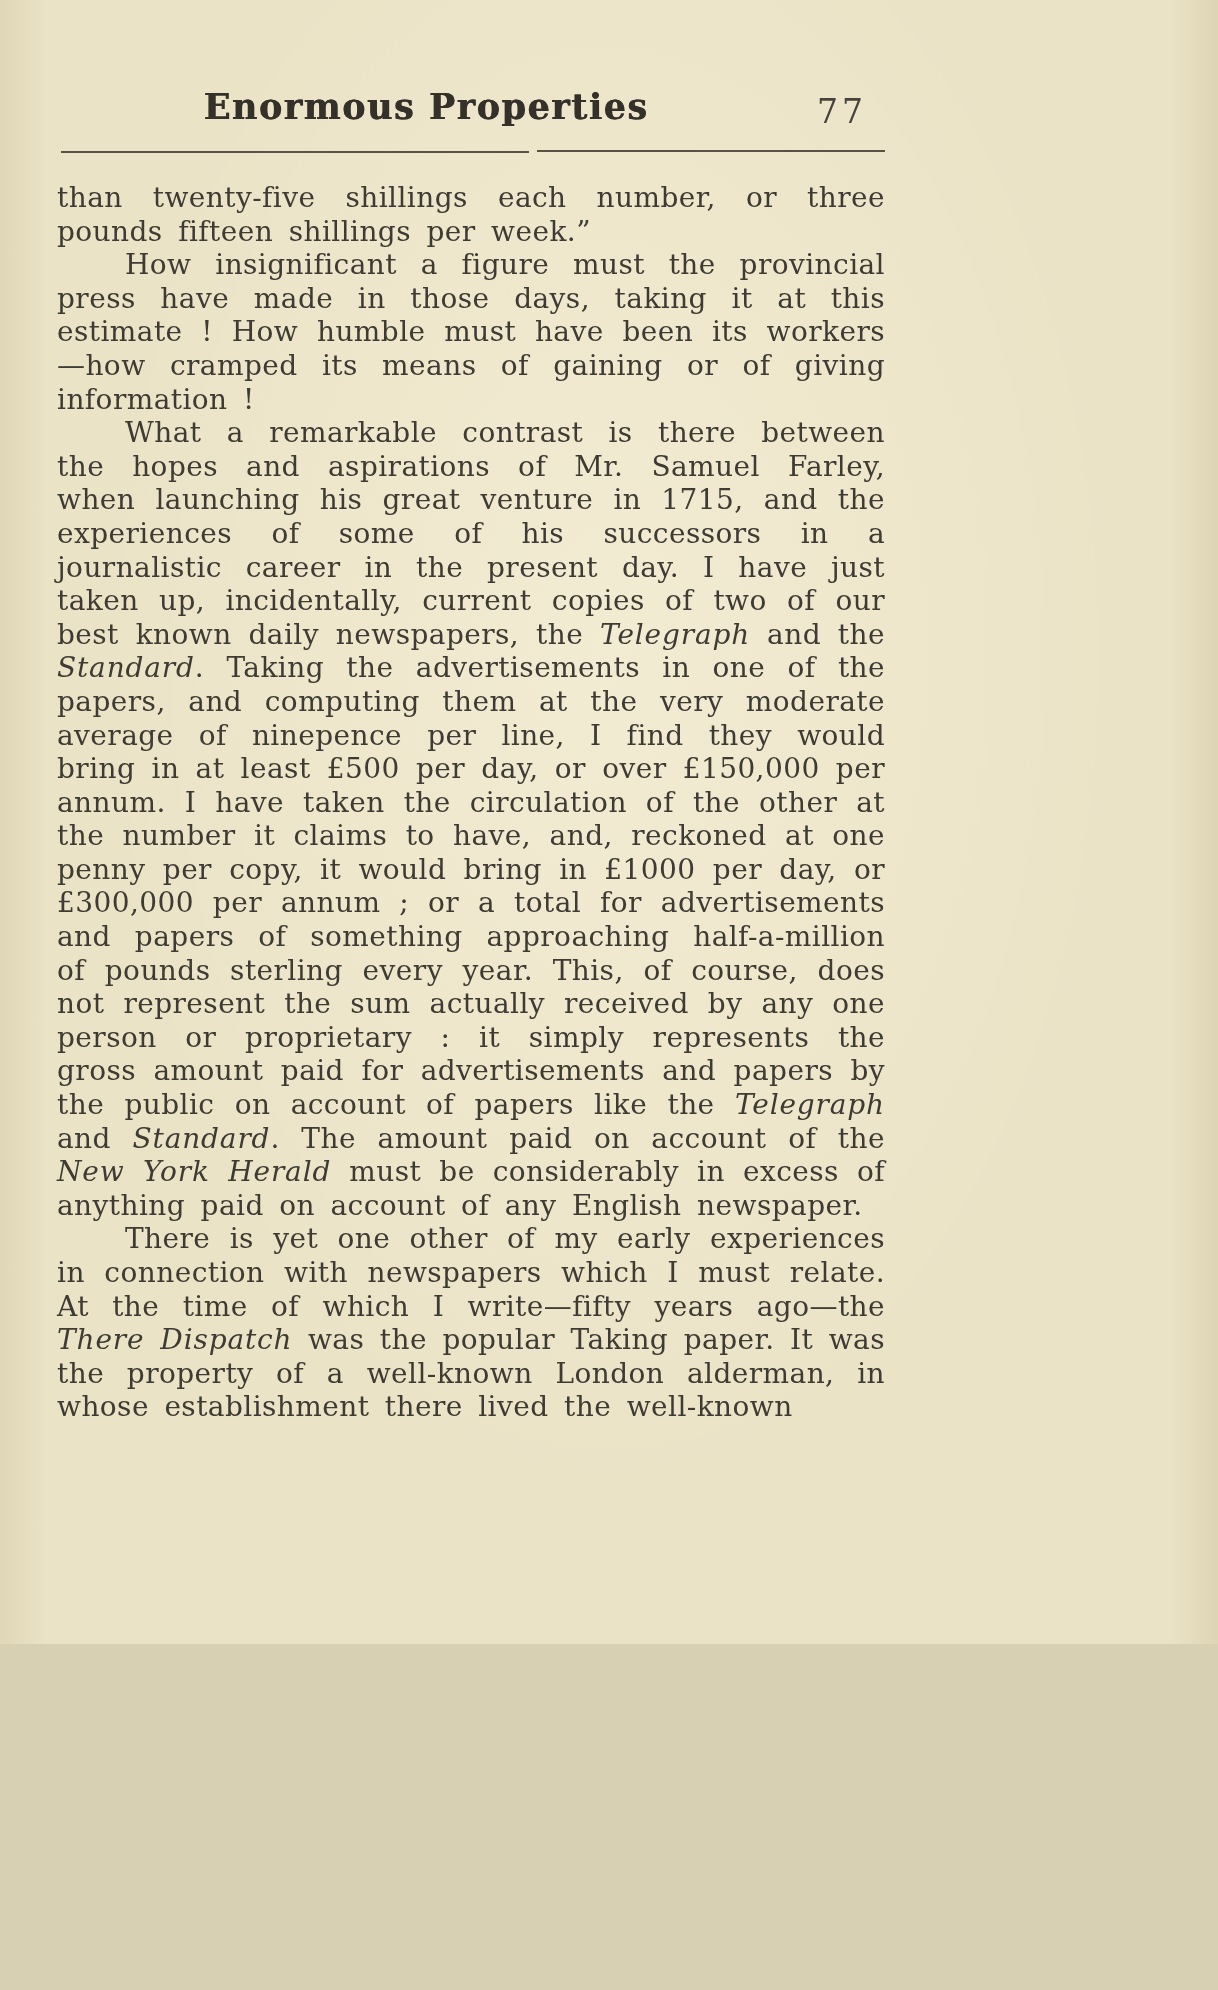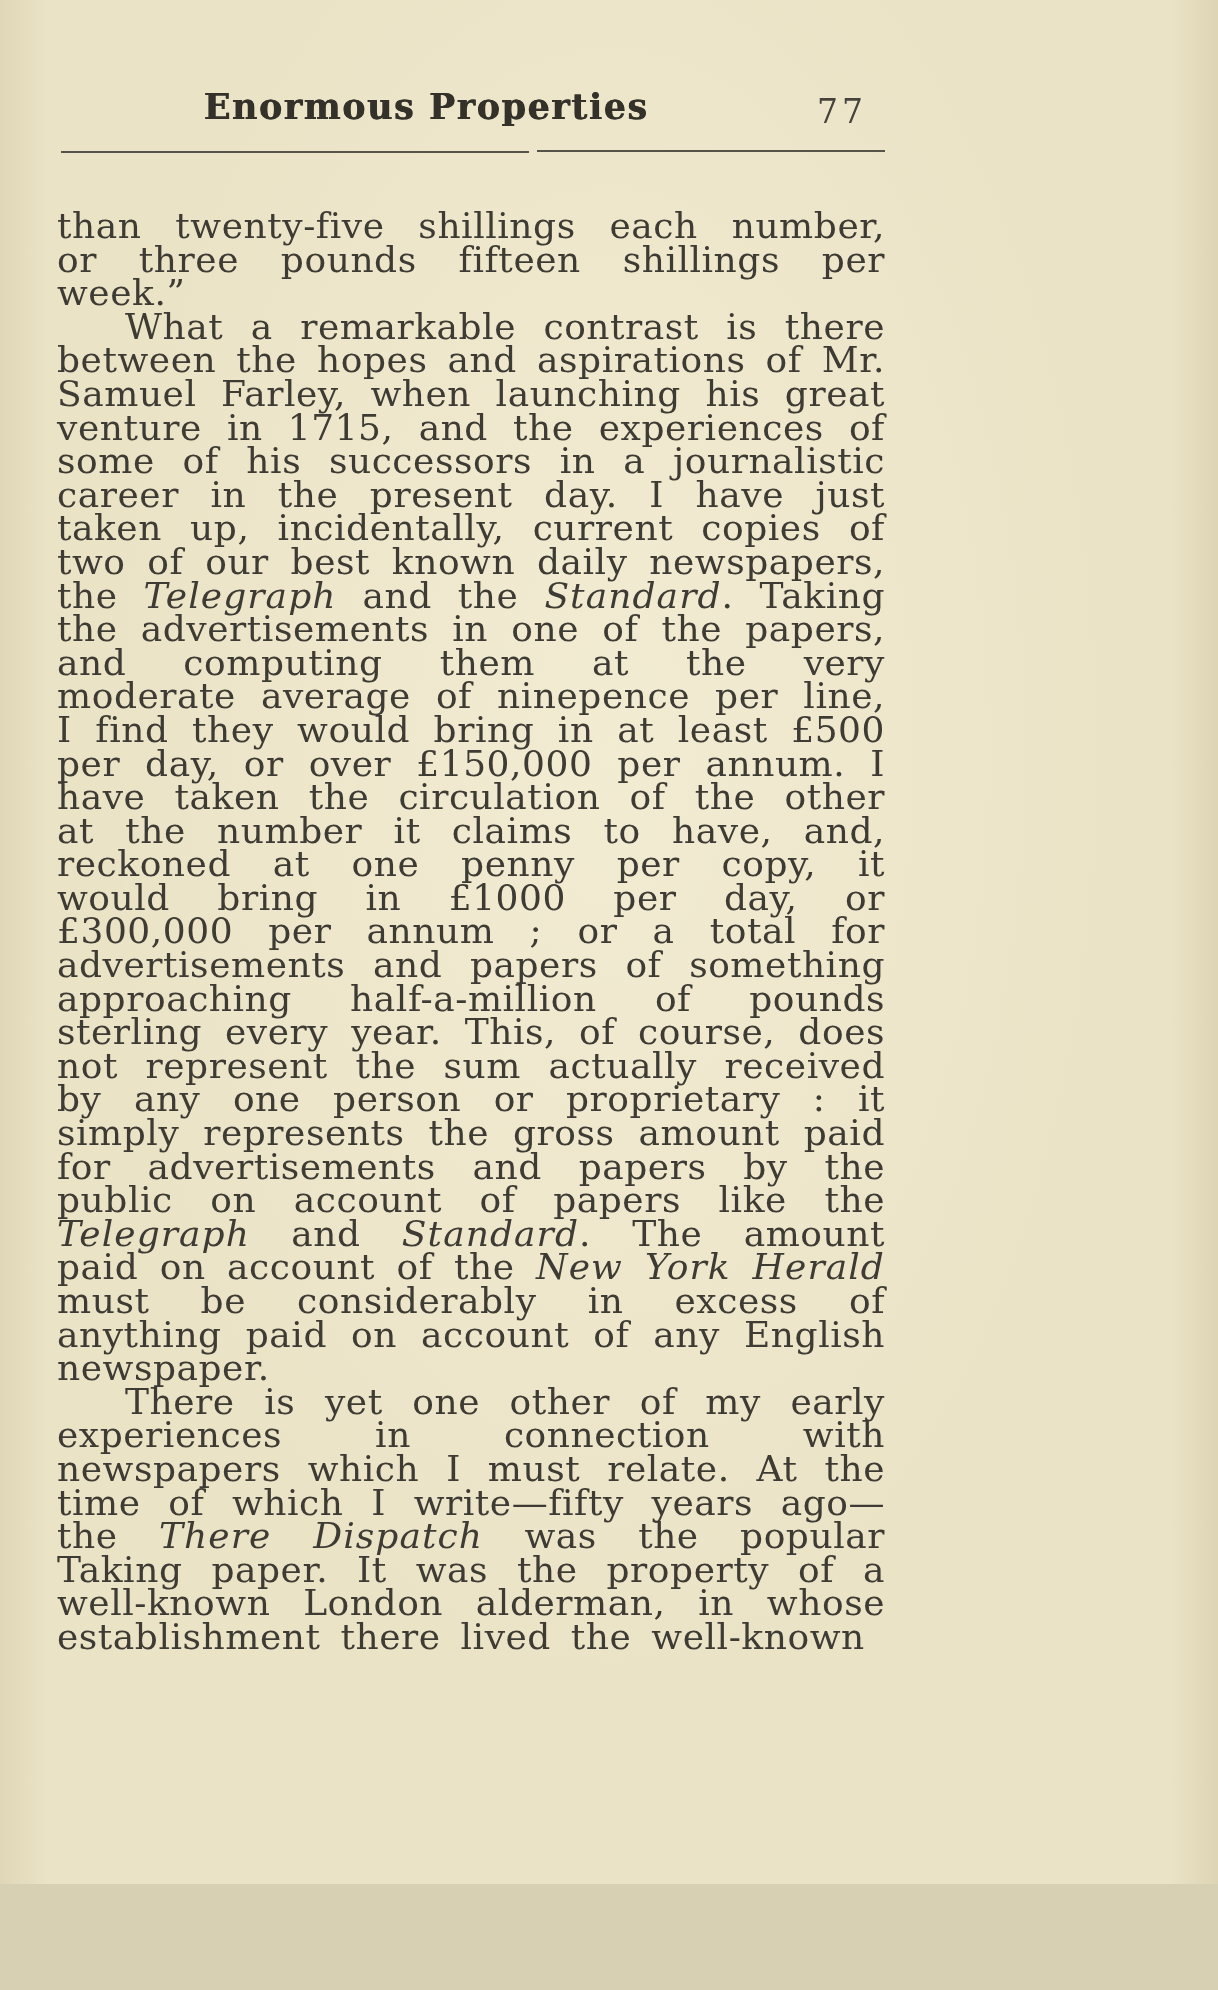--- a/index.html
+++ b/index.html
@@ -3,21 +3,21 @@
 <meta charset="utf-8">
 <style>
   html, body {
     margin: 0;
     padding: 0;
     background: #d8d0b2;
   }
   #page {
     position: relative;
     width: 1218px;
-    height: 1884px;
+    height: 1644px;
     margin: 0 auto;
     background:
       radial-gradient(ellipse at 50% 40%, rgba(255,252,235,0.35) 0%, rgba(0,0,0,0) 60%),
       linear-gradient(90deg, rgba(190,178,140,0.25) 0%, rgba(0,0,0,0) 4%, rgba(0,0,0,0) 96%, rgba(190,178,140,0.3) 100%),
       var(--paper, #ebe3c6);
     overflow: hidden;
     font-family: "DejaVu Serif", "Liberation Serif", serif;
     color: var(--ink, #3d3b34);
   }
   #content {
@@ -57,22 +57,22 @@
   }
   .header-rule .seg {
     position: absolute;
     top: 0;
     height: 2px;
     background: #55534a;
   }
   .header-rule .seg.left  { left: 4px;  width: 468px; top: 1px; }
   .header-rule .seg.right { left: 480px; right: 0; top: 0; }
   #text-block {
-    margin-top: 56px;
-    font-size: 36px;
+    margin-top: 28px;
+    font-size: 28px;
     line-height: 33.6px;
     text-align: justify;
     word-spacing: 0.22em;
     letter-spacing: 0.015em;
   }
   #text-block p {
     margin: 0;
   }
   #text-block p.indent {
     text-indent: 68px;
@@ -92,18 +92,19 @@
       <div class="folio">77</div>
     </div>
 
     <div class="header-rule">
       <span class="seg left"></span>
       <span class="seg right"></span>
     </div>
 
     <div id="text-block">
         <p class=""><span>than twenty-five shillings each number, or three pounds fifteen shillings per week.”</span></p>
+        <p class="indent"><span>How insignificant a figure must the provincial press have made in those days, taking it at this estimate !  How humble must have been its workers —how cramped its means of gaining or of giving information !</span></p>
         <p class="indent"><span>What a remarkable contrast is there between the hopes and aspirations of Mr. Samuel Farley, when launching his great venture in 1715, and the experiences of some of his successors in a journalistic career in the present day.  I have just taken up, incidentally, current copies of two of our best known daily newspapers, the </span><em>Telegraph</em><span> and the </span><em>Standard</em><span>.  Taking the advertisements in one of the papers, and computing them at the very moderate average of ninepence per line, I find they would bring in at least £500 per day, or over £150,000 per annum.  I have taken the circulation of the other at the number it claims to have, and, reckoned at one penny per copy, it would bring in £1000 per day, or £300,000 per annum ; or a total for advertisements and papers of something approaching half-a-million of pounds sterling every year.  This, of course, does not represent the sum actually received by any one person or proprietary : it simply represents the gross amount paid for advertisements and papers by the public on account of papers like the </span><em>Telegraph</em><span> and </span><em>Standard</em><span>.  The amount paid on account of the </span><em>New York Herald</em><span> must be considerably in excess of anything paid on account of any English newspaper.</span></p>
         <p class="indent"><span>There is yet one other of my early experiences in connection with newspapers which I must relate. At the time of which I write—fifty years ago—the </span><em>There Dispatch</em><span> was the popular Taking paper.  It was the property of a well-known London alderman, in whose establishment there lived the well-known</span></p>
       </div>
 
   </div>
 </div>
 
 </body></html>

